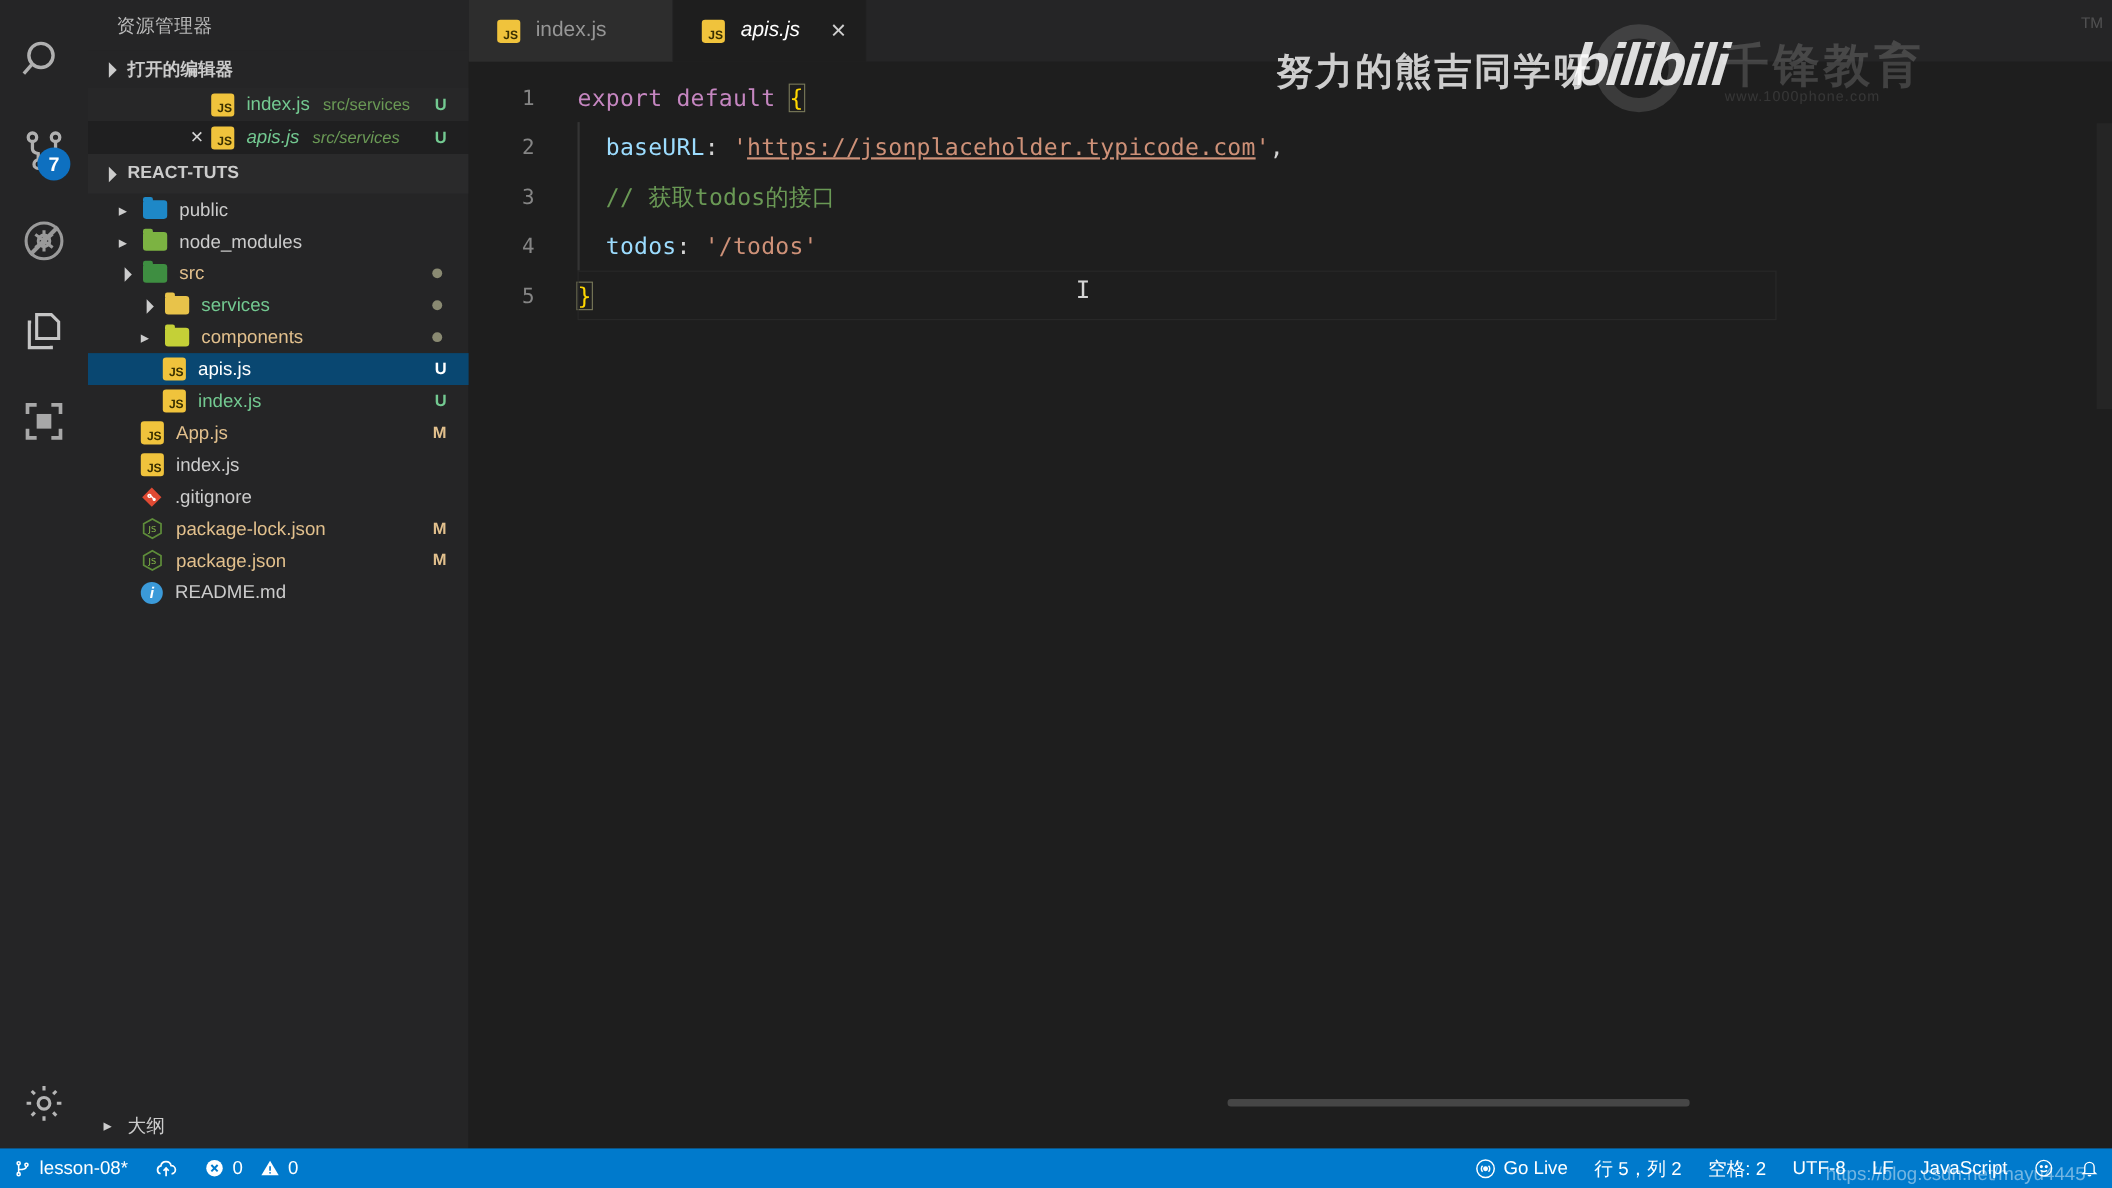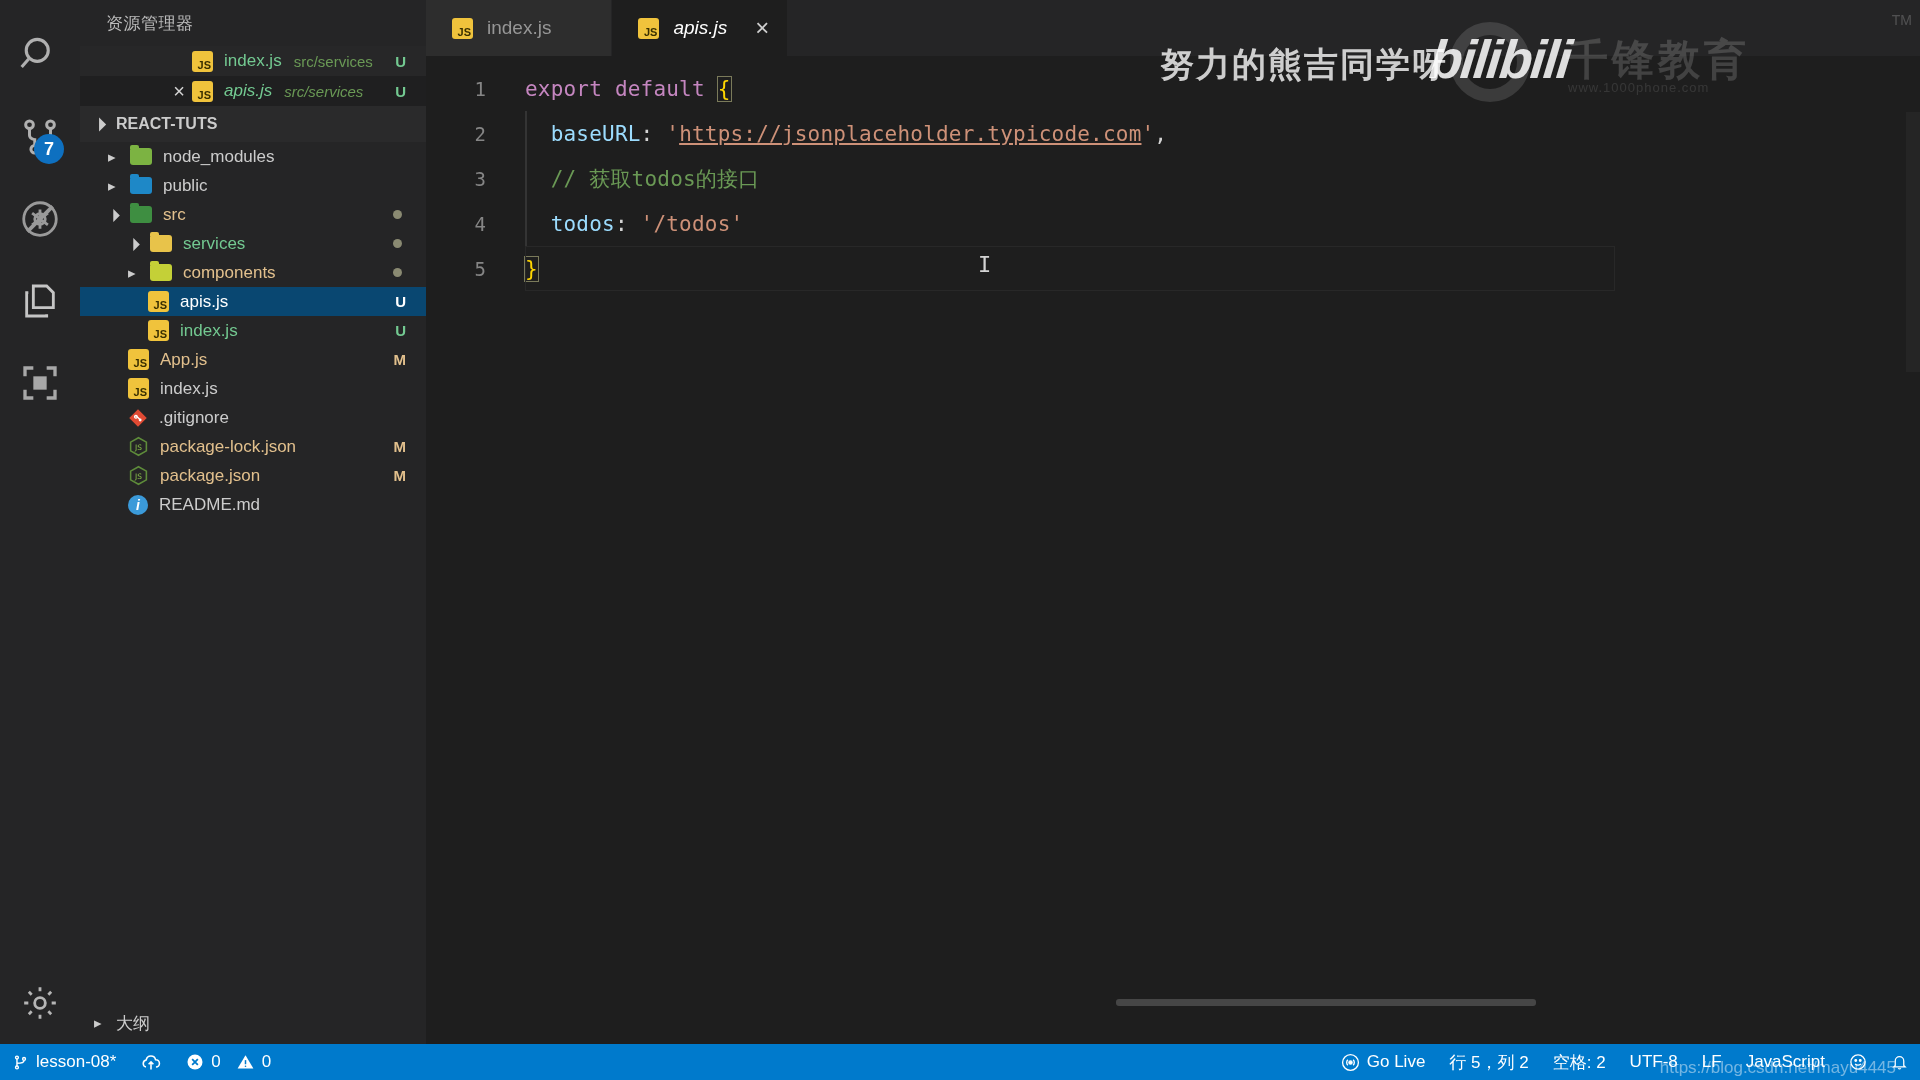--- a/index.html
+++ b/index.html
@@ -261,20 +261,24 @@
           <circle cx="12" cy="12" r="3.2"></circle>
           <path d="M12 2.5 L12 5 M12 19 L12 21.5 M2.5 12 L5 12 M19 12 L21.5 12
                    M5.3 5.3 L7 7 M17 17 L18.7 18.7 M18.7 5.3 L17 7 M7 17 L5.3 18.7"></path>
         </svg>
       </div>
     </div>
 
     <div class="sidebar">
       <div class="sidebar-title">资源管理器</div>
 
+      <div class="section-header">
+        <span class="twisty down"></span>
+        <span>打开的编辑器</span>
+      </div>
 
       <div class="oe-list">
         <div class="row oe first indent-oe2">
           <span class="closer hidden">×</span>
           <span class="jsicon">JS</span>
           <span class="label name-green">index.js</span>
           <span class="sub">src/services</span>
           <span class="status-letter st-U">U</span>
         </div>
         <div class="row oe indent-oe2">
@@ -286,27 +290,27 @@
         </div>
       </div>
 
       <div class="section-header proj">
         <span class="twisty down"></span>
         <span>REACT-TUTS</span>
       </div>
 
       <div class="row indent-2">
         <span class="twisty right"></span>
+        <span class="folder-ico fi-blue"></span>
+        <span class="label name-plain">public</span>
+      </div>
+      <div class="row indent-2">
+        <span class="twisty right"></span>
         <span class="folder-ico fi-green"></span>
         <span class="label name-plain">node_modules</span>
-      </div>
-      <div class="row indent-2">
-        <span class="twisty right"></span>
-        <span class="folder-ico fi-blue"></span>
-        <span class="label name-plain">public</span>
       </div>
       <div class="row indent-2">
         <span class="twisty down"></span>
         <span class="folder-ico fi-srcgreen"></span>
         <span class="label name-amber">src</span>
         <span class="dot"></span>
       </div>
       <div class="row indent-3">
         <span class="twisty down"></span>
         <span class="folder-ico fi-yellow"></span>

